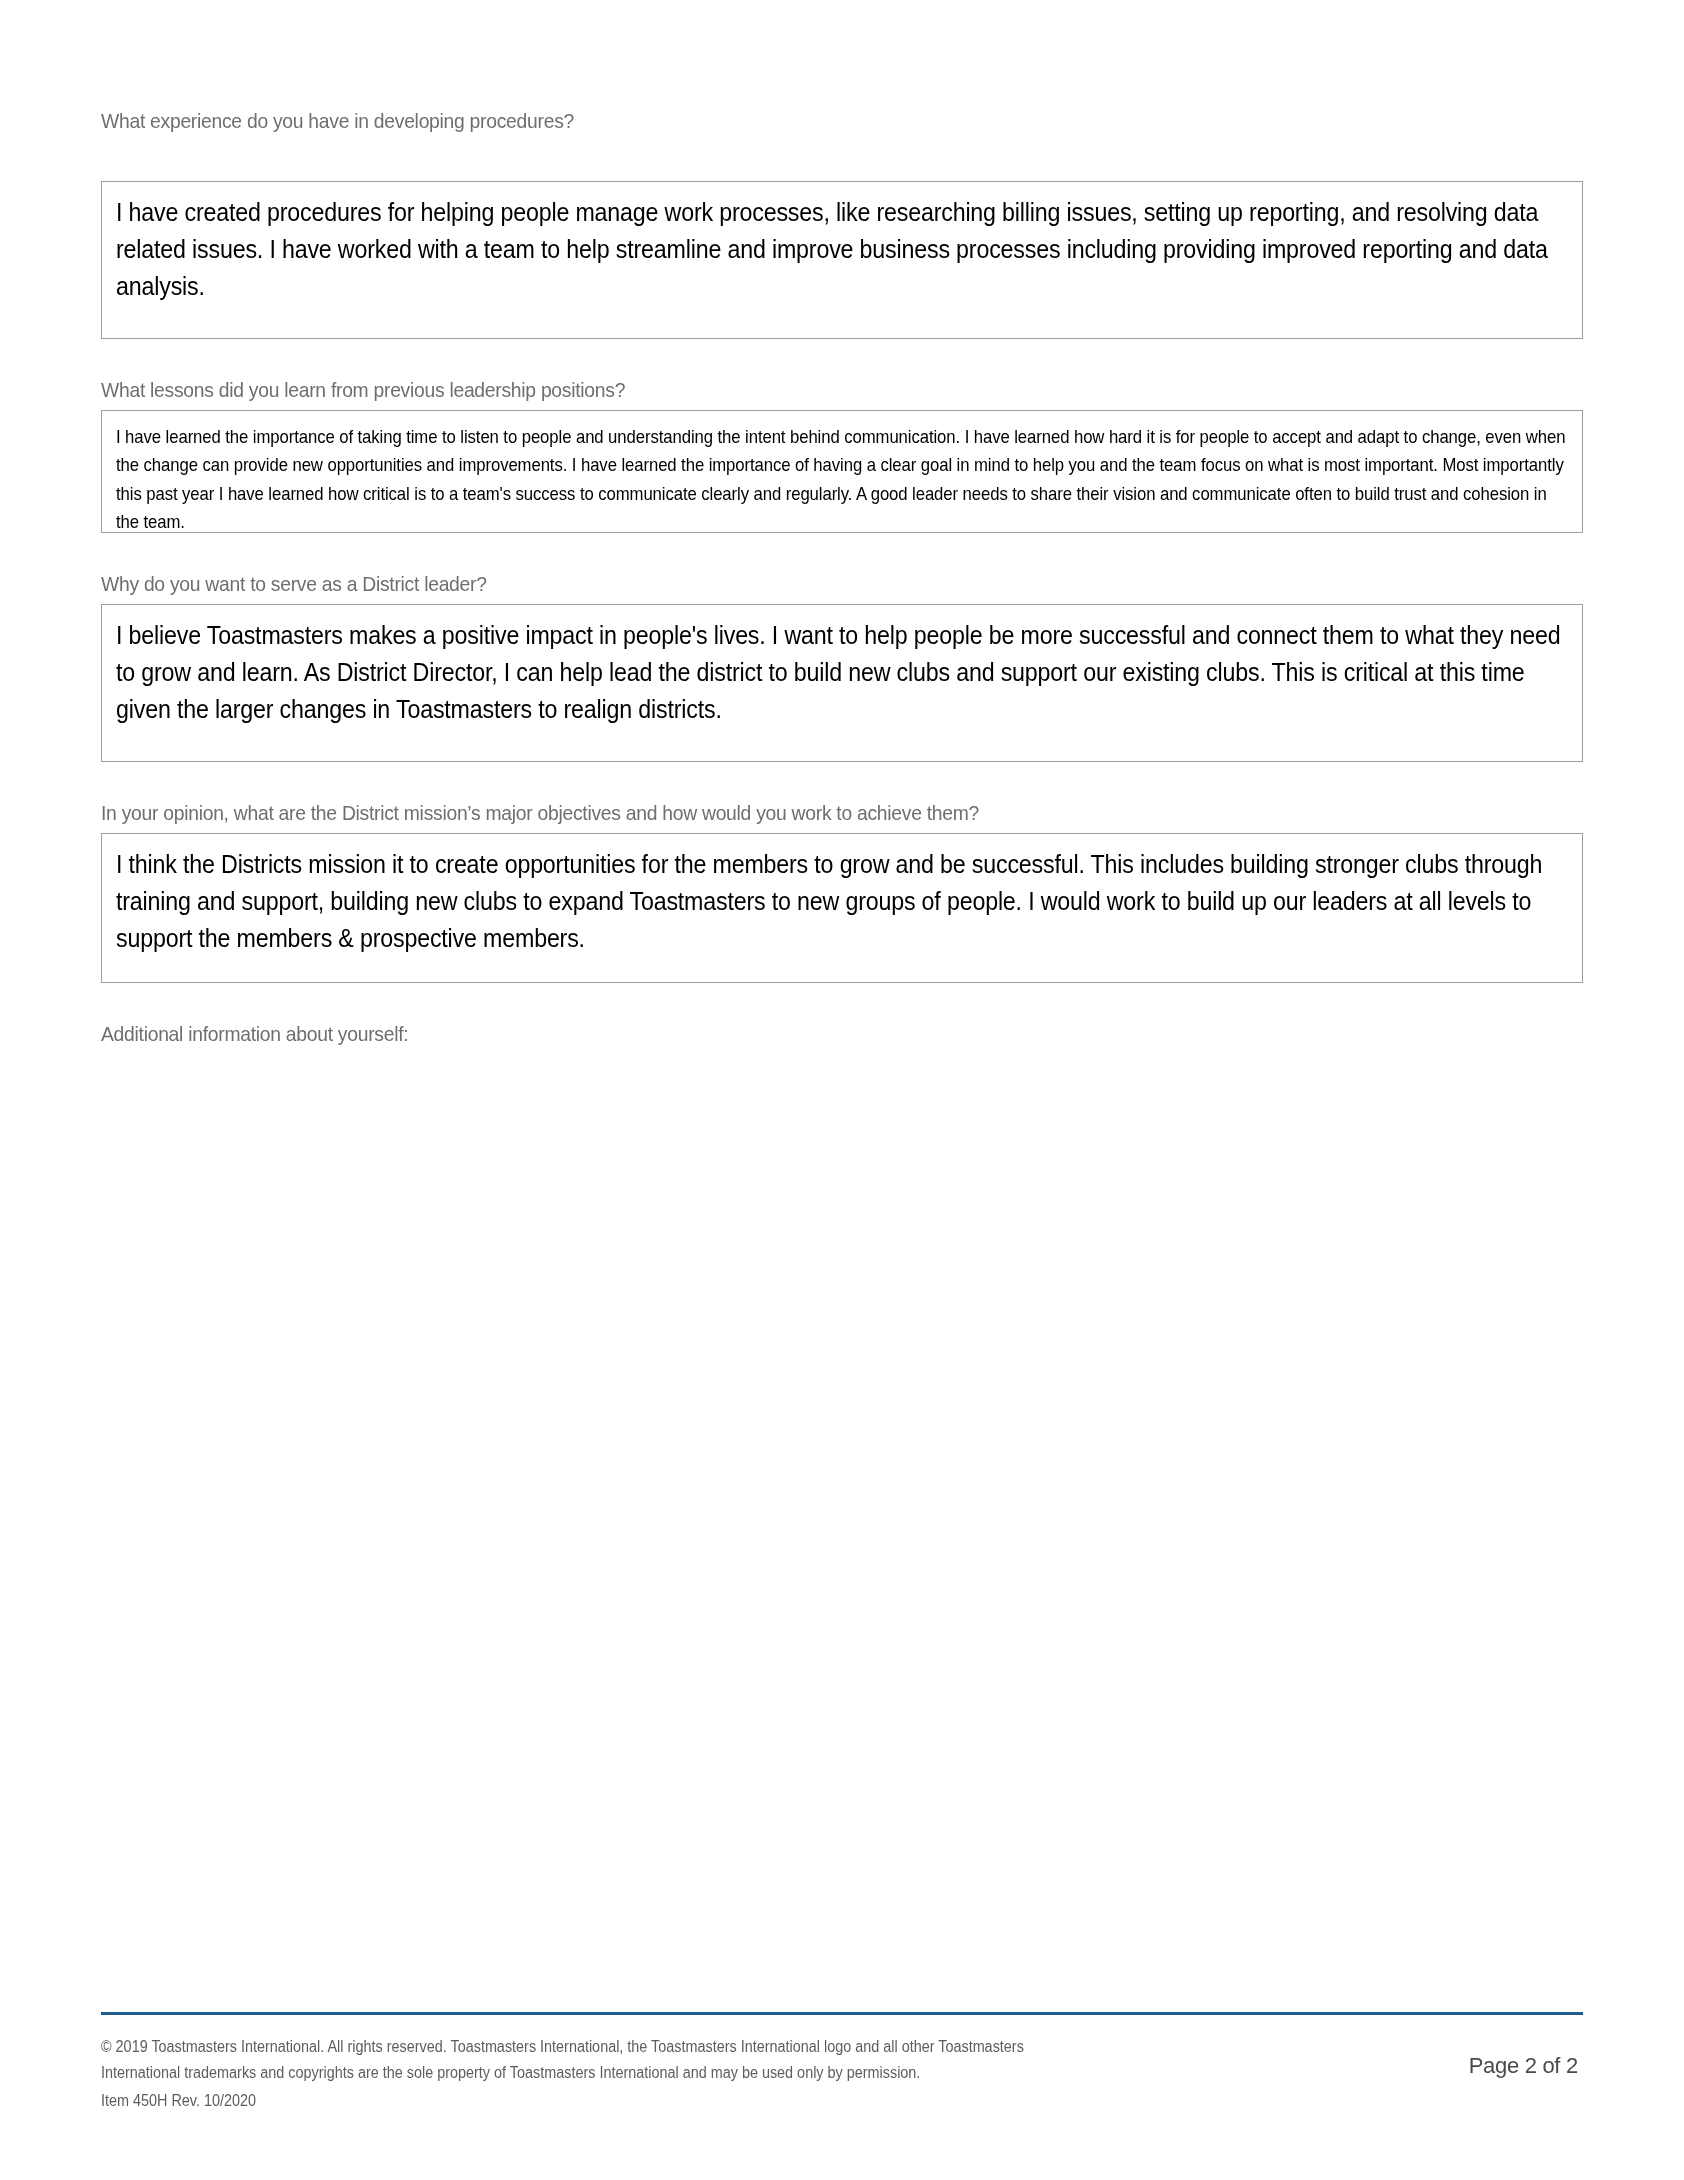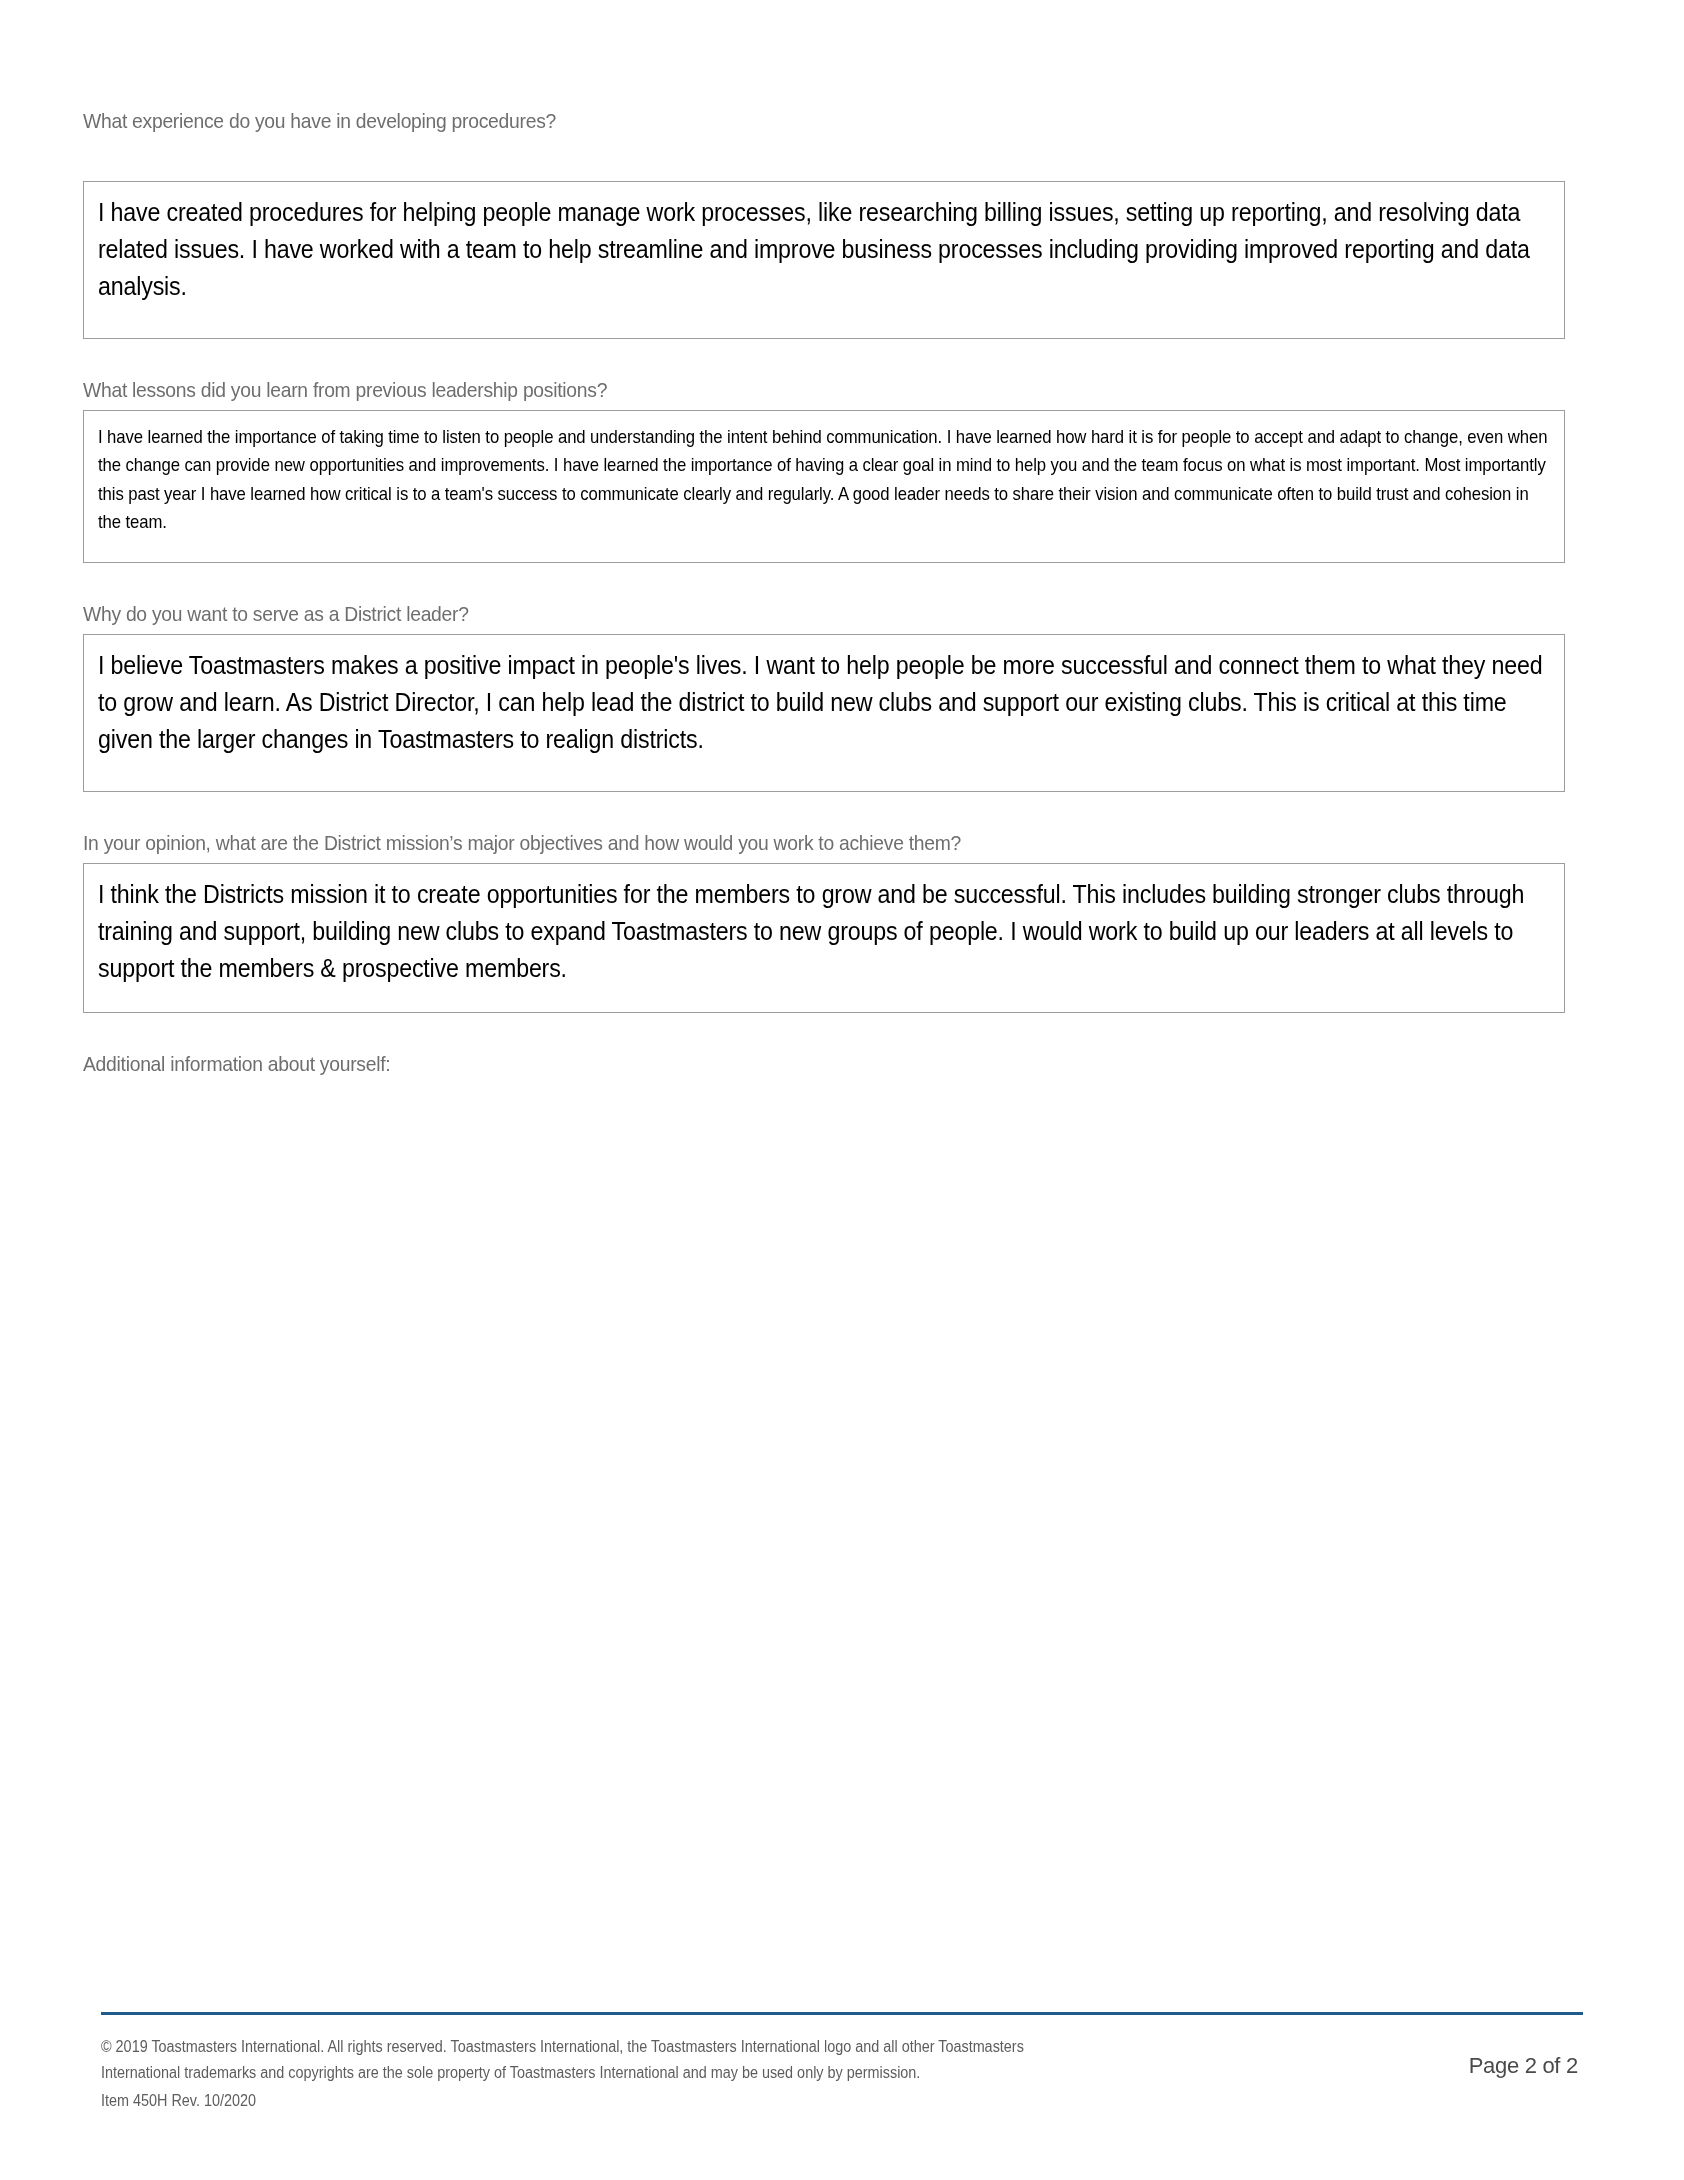--- a/index.html
+++ b/index.html
@@ -17,21 +17,21 @@
   .page {
     position: absolute;
     left: 0; top: 0;
     width: 1685px;
     height: 2181px;
     background: #ffffff;
     overflow: hidden;
   }
   .content {
     position: absolute;
-    left: 83px;
+    left: 101px;
     top: 109px;
     width: 1482px;
   }
 
   
   .q-label {
     font-family: "Liberation Sans", sans-serif;
     font-size: 21px;
     line-height: 1.15;
     color: #6e6e6e;
@@ -71,21 +71,21 @@
     font-size: 19px;
     line-height: 28.5px;
     letter-spacing: -0.1px;
   }
 
   
   .block { margin-bottom: 0; }
   .gap-1 { height: 39px; }
 
   .box-h1 { height: 158px; margin-top: 48px; }
-  .box-h2 { height: 153px; }
+  .box-h2 { height: 123px; }
   .box-h3 { height: 158px; }
   .box-h4 { height: 150px; }
   .box-h5 { height: 175px; }
 
   
   .footer {
     position: absolute;
     left: 101px;
     top: 2012px;
     width: 1482px;

